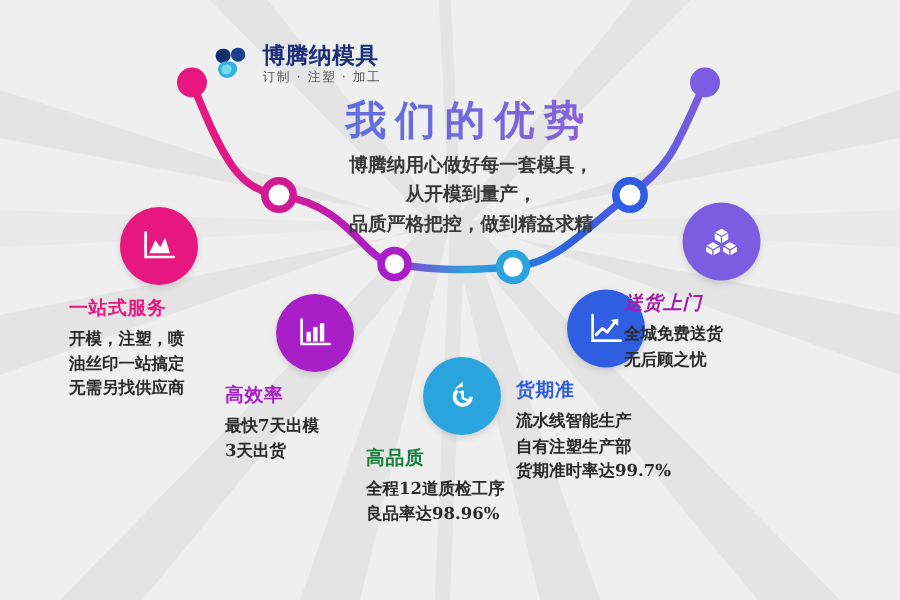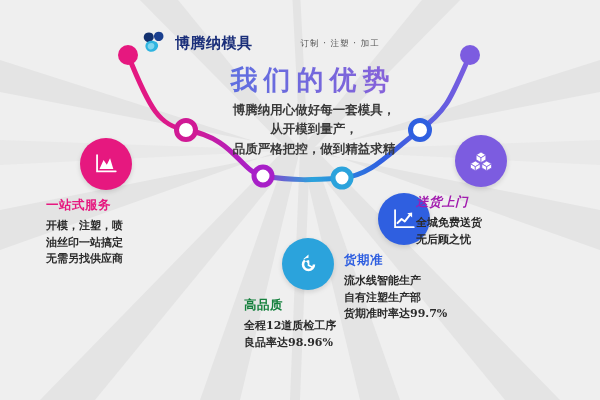--- a/index.html
+++ b/index.html
@@ -10,23 +10,23 @@
     position:relative;
   }
   #stage{position:absolute;left:0;top:0;width:600px;height:400px;overflow:hidden;}
 
   .bg-svg{position:absolute;left:0;top:0;width:600px;height:400px;}
   .curve-svg{position:absolute;left:0;top:0;width:600px;height:400px;}
 
   
   .logo{position:absolute;left:140px;top:28px;display:flex;align-items:center;gap:5px;}
   .logo-mark{width:30px;height:30px;position:relative;flex:none;}
-  .logo-text{display:flex;line-height:1;}
+  .logo-text{display:flex;flex-direction:column;line-height:1;}
   .logo-name{font-size:15px;font-weight:bold;color:#1b2f7a;letter-spacing:.5px;}
-  .logo-sub{font-size:8.5px;color:#555;letter-spacing:1px;margin-top:3px;margin-left:48px;}
+  .logo-sub{font-size:8.5px;color:#555;letter-spacing:1px;margin-top:3px;}
 
   
   .main-title{
     position:absolute;left:0;right:0;top:62px;text-align:center;
     font-family:Liberation Serif, serif;
     font-size:27px;font-weight:bold;letter-spacing:6px;
     background:linear-gradient(90deg,#2f8fe0 0%,#5e6fe0 38%,#8e5fd8 70%,#a74fd0 100%);
     -webkit-background-clip:text;background-clip:text;color:transparent;padding-left:26px;
     -webkit-text-fill-color:transparent;
   }
@@ -156,20 +156,35 @@
       </svg>
     </div>
     <div class="feat-title t-pink">一站式服务</div>
     <div class="feat-desc">
       <div>开模，注塑，喷</div>
       <div>油丝印一站搞定</div>
       <div>无需另找供应商</div>
     </div>
   </div>
 
+  <div class="feature" id="f-efficiency">
+    <div class="icon-circle c-purple">
+      <svg viewBox="0 0 32 32" width="26" height="26">
+        <path d="M5 5 L5 25 L28 25" fill="none" stroke="#fff" stroke-width="2.2" stroke-linecap="round"></path>
+        <rect x="9" y="15" width="3.6" height="8" fill="#fff"></rect>
+        <rect x="14.5" y="11" width="3.6" height="12" fill="#fff"></rect>
+        <rect x="20" y="8" width="3.6" height="15" fill="#fff"></rect>
+      </svg>
+    </div>
+    <div class="feat-title t-purple">高效率</div>
+    <div class="feat-desc">
+      <div>最快7天出模</div>
+      <div>3天出货</div>
+    </div>
+  </div>
 
   <div class="feature" id="f-quality">
     <div class="icon-circle c-cyan">
       <svg viewBox="0 0 32 32" width="27" height="27">
         <path d="M24 16 A8 8 0 1 1 16 8 L16 4 L10 9.5 L16 15 L16 11 A5 5 0 1 0 21 16 Z" fill="#fff"></path>
         <path d="M16 12 L16 17 L20 19" fill="none" stroke="#fff" stroke-width="2" stroke-linecap="round"></path>
       </svg>
     </div>
     <div class="feat-title t-cyan">高品质</div>
     <div class="feat-desc">

